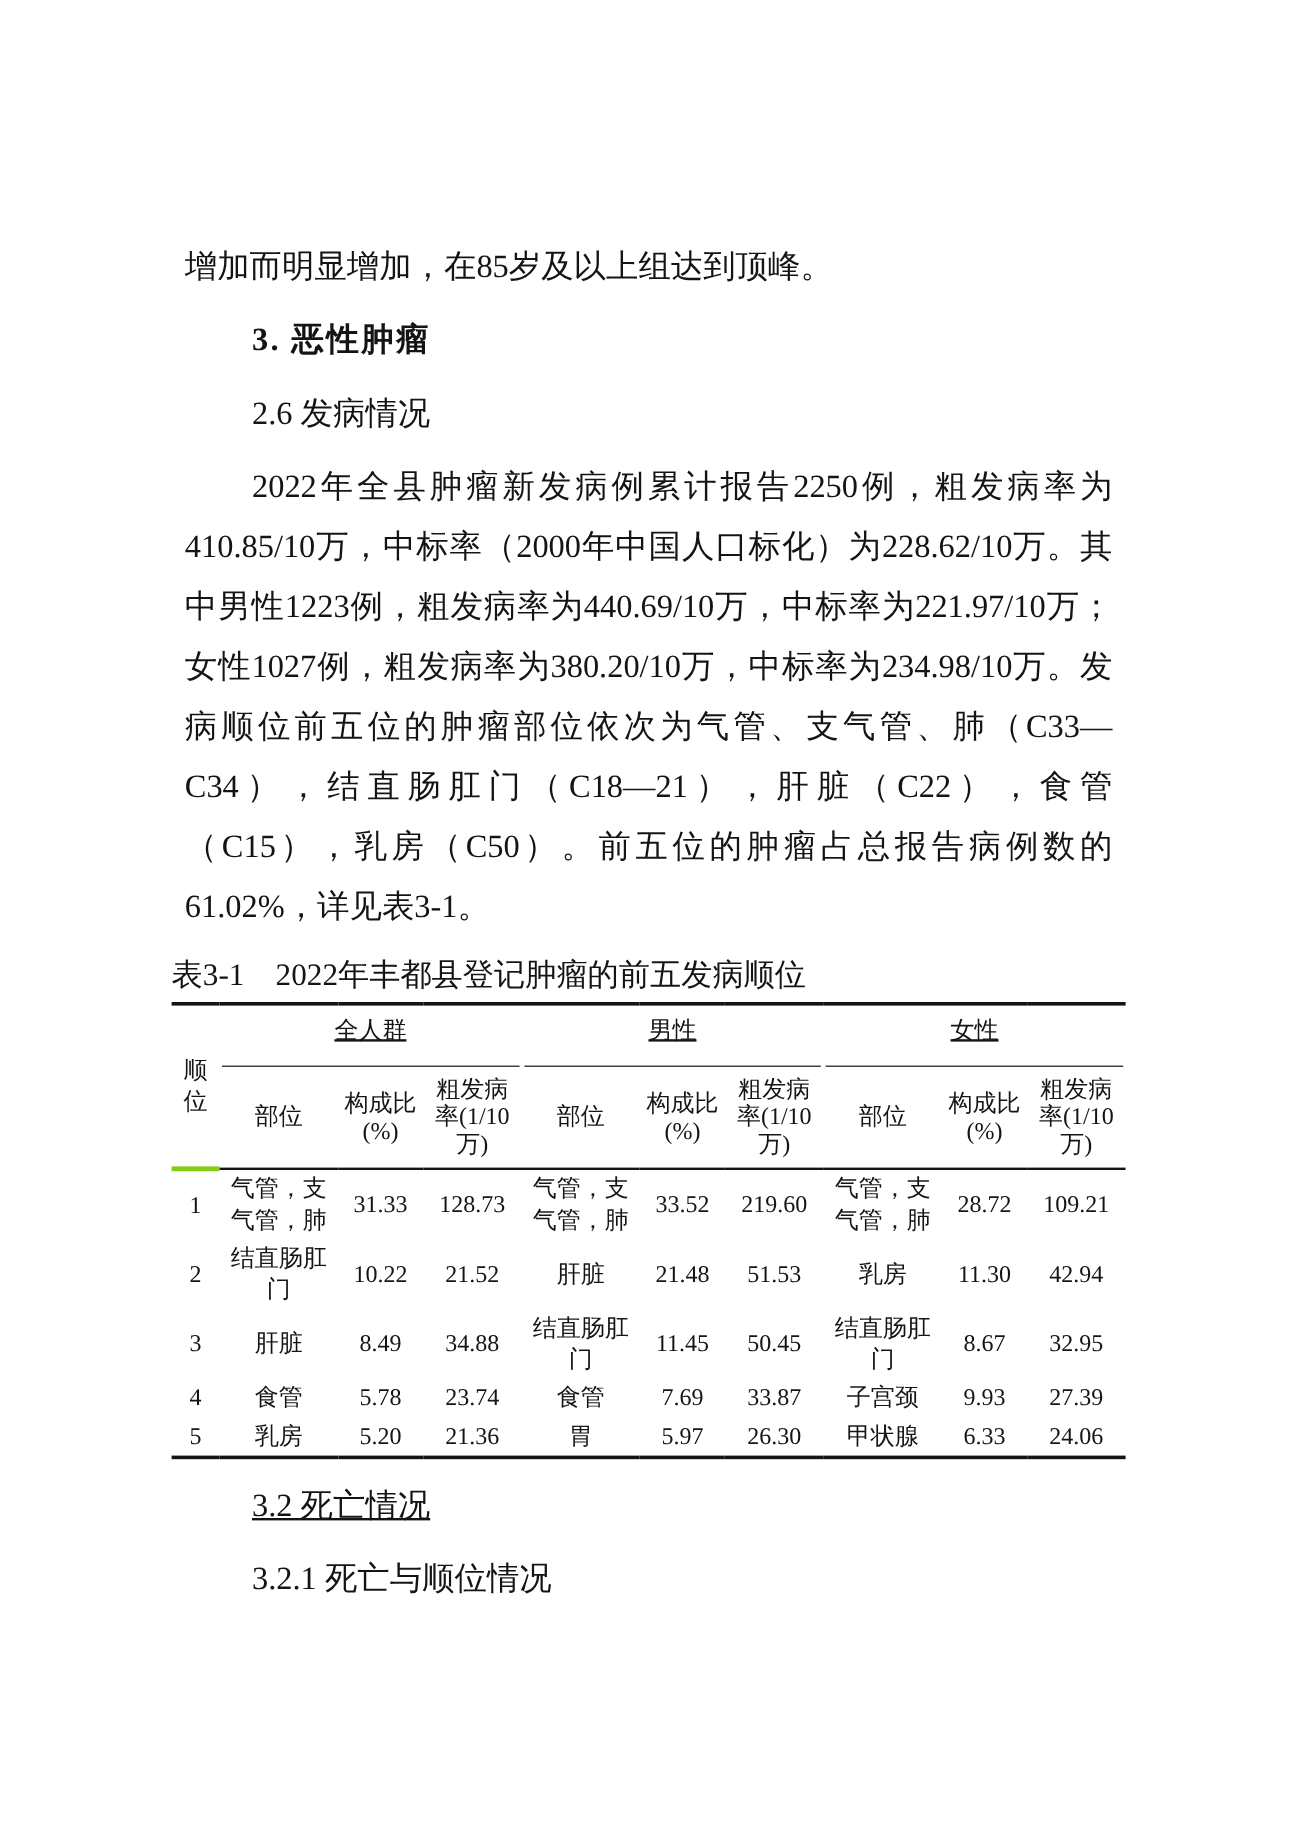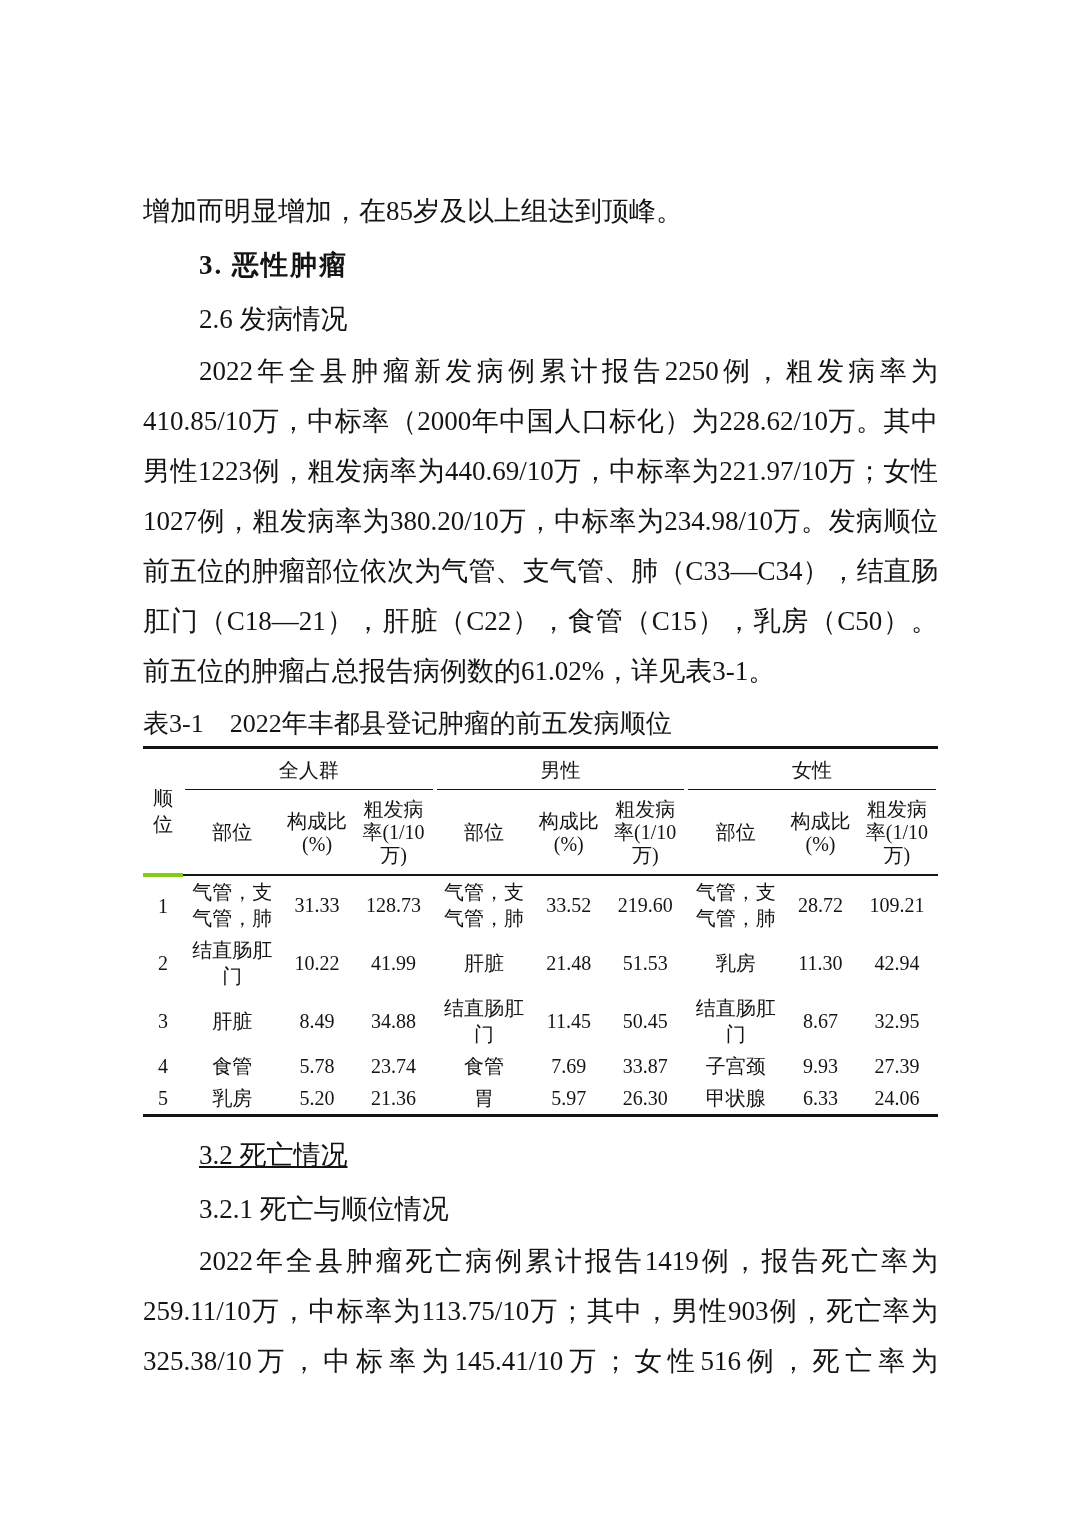--- a/index.html
+++ b/index.html
@@ -10,21 +10,21 @@
     box-sizing: border-box;
     background: #ffffff;
     color: #141414;
     padding: 186px 137px 0 143px;
     font-family: "Liberation Serif", "DejaVu Serif", serif;
     overflow: hidden;
   }
   .line, .h, .para {
     font-size: 27px;
     line-height: 50px;
-    margin: 0;
+    margin: 11px;
   }
   .h { margin-top: 4px; text-indent: 56px; font-weight: normal; }
   .h.bold { font-weight: bold; letter-spacing: 2px; }
   .para {
     margin-top: 2px;
     text-align: justify;
     text-indent: 56px;
   }
   .para.stretch { text-align-last: justify; }
   .table-title {
@@ -44,21 +44,21 @@
   table.rank-table th, table.rank-table td {
     font-weight: normal;
     text-align: center;
     vertical-align: middle;
     padding: 3px 2px;
     line-height: 26px;
     word-break: break-all;
   }
   th.rank-th { border-bottom: 4px solid #84cc16; line-height: 23px; }
   th.group-th { padding: 0 7px; border-bottom: none; }
-  .group-inner { border-bottom: 1.5px solid #141414; padding: 6px 0 7px; line-height: 24px; }
+  .group-inner { border-bottom: 1.5px solid #141414; padding: 6px 0 17px; line-height: 24px; text-decoration: underline; }
   tr.subhead th { border-bottom: 2px solid #141414; line-height: 23px; padding: 5px 2px 7px; }
   .h.after-table { margin-top: 13px; text-decoration: underline; }
   .page-number {
     margin-top: 12px;
     text-align: center;
     font-size: 25px;
     line-height: 32px;
   }
 </style>
 </head>
@@ -123,21 +123,21 @@
         <td>33.52</td>
         <td>219.60</td>
         <td>气管，支气管，肺</td>
         <td>28.72</td>
         <td>109.21</td>
       </tr>
       <tr>
         <td>2</td>
         <td>结直肠肛门</td>
         <td>10.22</td>
-        <td>41.99</td>
+        <td>21.52</td>
         <td>肝脏</td>
         <td>21.48</td>
         <td>51.53</td>
         <td>乳房</td>
         <td>11.30</td>
         <td>42.94</td>
       </tr>
       <tr>
         <td>3</td>
         <td>肝脏</td>
@@ -173,16 +173,15 @@
         <td>甲状腺</td>
         <td>6.33</td>
         <td>24.06</td>
       </tr>
     </tbody>
   </table>
 
   <h3 class="h after-table">3.2 死亡情况</h3>
   <h3 class="h">3.2.1 死亡与顺位情况</h3>
 
-  <p class="para stretch">2022年全县肿瘤死亡病例累计报告1419例，报告死亡率为259.11/10万，中标率为113.75/10万；其中，男性903例，死亡率为325.38/10万，中标率为145.41/10万；女性516例，死亡率为</p>
 
 
 </div>
 
 </body></html>

